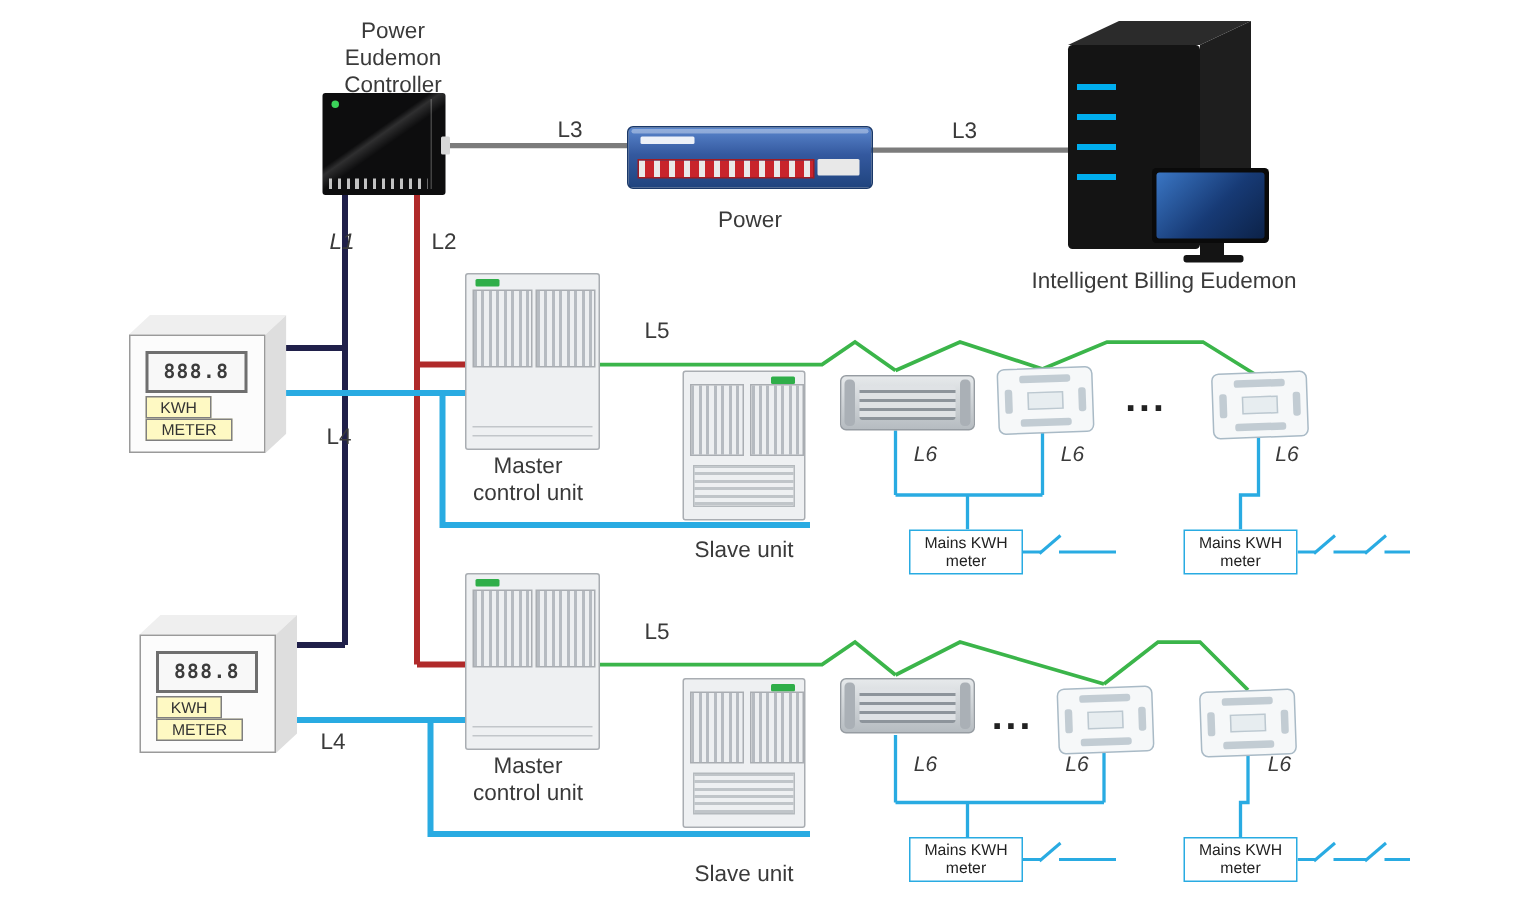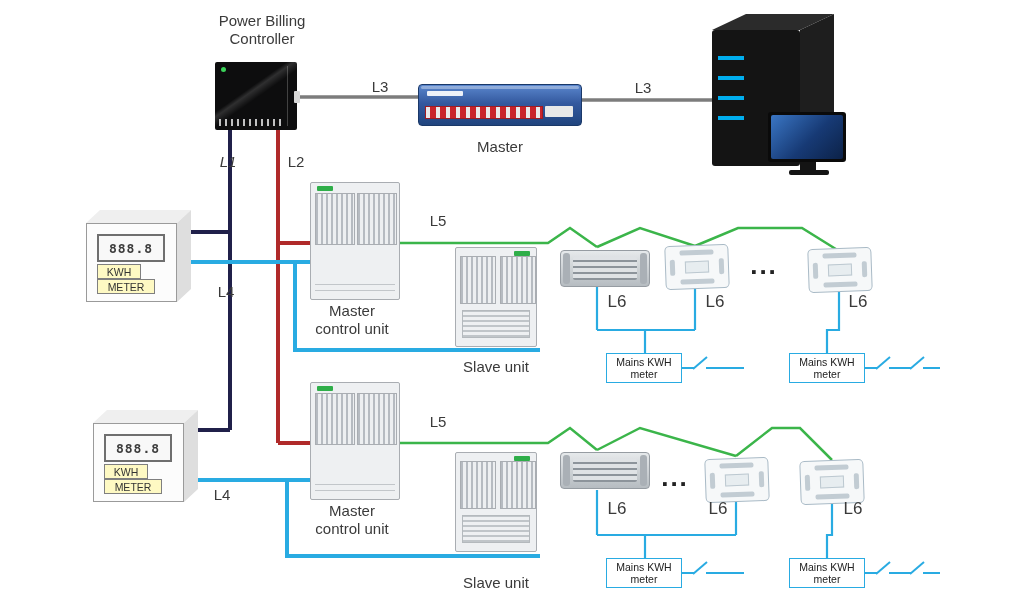--- a/index.html
+++ b/index.html
@@ -81,21 +81,21 @@
   .cassette .vl{position:absolute;top:13px;bottom:13px;left:4px;width:5px;background:#c2ccd3;border-radius:2px;}
   .cassette .vr{position:absolute;top:13px;bottom:13px;right:4px;width:5px;background:#c2ccd3;border-radius:2px;}
   .cassette .vc{position:absolute;left:19px;right:19px;top:15px;bottom:15px;background:#e7edf0;border:1px solid #bcc8d0;}
 
   
   .mains{position:absolute;z-index:3;width:76px;height:30px;background:#fff;border:1.5px solid #29abe2;
       box-sizing:border-box;display:flex;flex-direction:column;align-items:center;justify-content:center;
       font-size:10.5px;line-height:12px;color:#222;text-align:center;}
 
   .dots{position:absolute;z-index:3;font-weight:700;font-size:26px;line-height:14px;letter-spacing:2px;color:#222;text-align:center;}
-  .small{font-size:17px;}
+  .small{font-size:14px;font-style:italic;}
 </style>
 </head>
 <body>
 
 <div id="page">
 
   <svg id="wires" width="1024" height="608">
     <g stroke="#7c7c7c" stroke-width="3.5" fill="none">
       <path d="M297 97 H418"></path>
         <path d="M580 100 H712"></path>
@@ -284,24 +284,25 @@
   </div>
   <div class="mains" style="left:606px;top:558px;">
     <span>Mains KWH</span>
     <span>meter</span>
   </div>
   <div class="mains" style="left:789px;top:558px;">
     <span>Mains KWH</span>
     <span>meter</span>
   </div>
 
-  <div class="lbl" style="left:207px;top:12px;width:110px;">Power Billing Controller</div>
+  <div class="lbl" style="left:207px;top:12px;width:110px;">Power Eudemon Controller</div>
   <div class="lbl" style="left:362px;top:78px;width:36px;">L3</div>
   <div class="lbl" style="left:625px;top:79px;width:36px;">L3</div>
-  <div class="lbl" style="left:468px;top:138px;width:64px;">Master</div>
+  <div class="lbl" style="left:468px;top:138px;width:64px;">Power</div>
+  <div class="lbl" style="left:666px;top:179px;width:220px;">Intelligent Billing Eudemon</div>
   <div class="lbl" style="left:210px;top:153px;width:36px;font-style:italic;">L1</div>
   <div class="lbl" style="left:278px;top:153px;width:36px;">L2</div>
   <div class="lbl" style="left:206px;top:283px;width:40px;">L4</div>
   <div class="lbl" style="left:202px;top:486px;width:40px;">L4</div>
   <div class="lbl" style="left:418px;top:212px;width:40px;">L5</div>
   <div class="lbl" style="left:418px;top:413px;width:40px;">L5</div>
   <div class="lbl" style="left:310px;top:302px;width:84px;">Master control unit</div>
   <div class="lbl" style="left:310px;top:502px;width:84px;">Master control unit</div>
   <div class="lbl" style="left:446px;top:358px;width:100px;">Slave unit</div>
   <div class="lbl" style="left:446px;top:574px;width:100px;">Slave unit</div>

